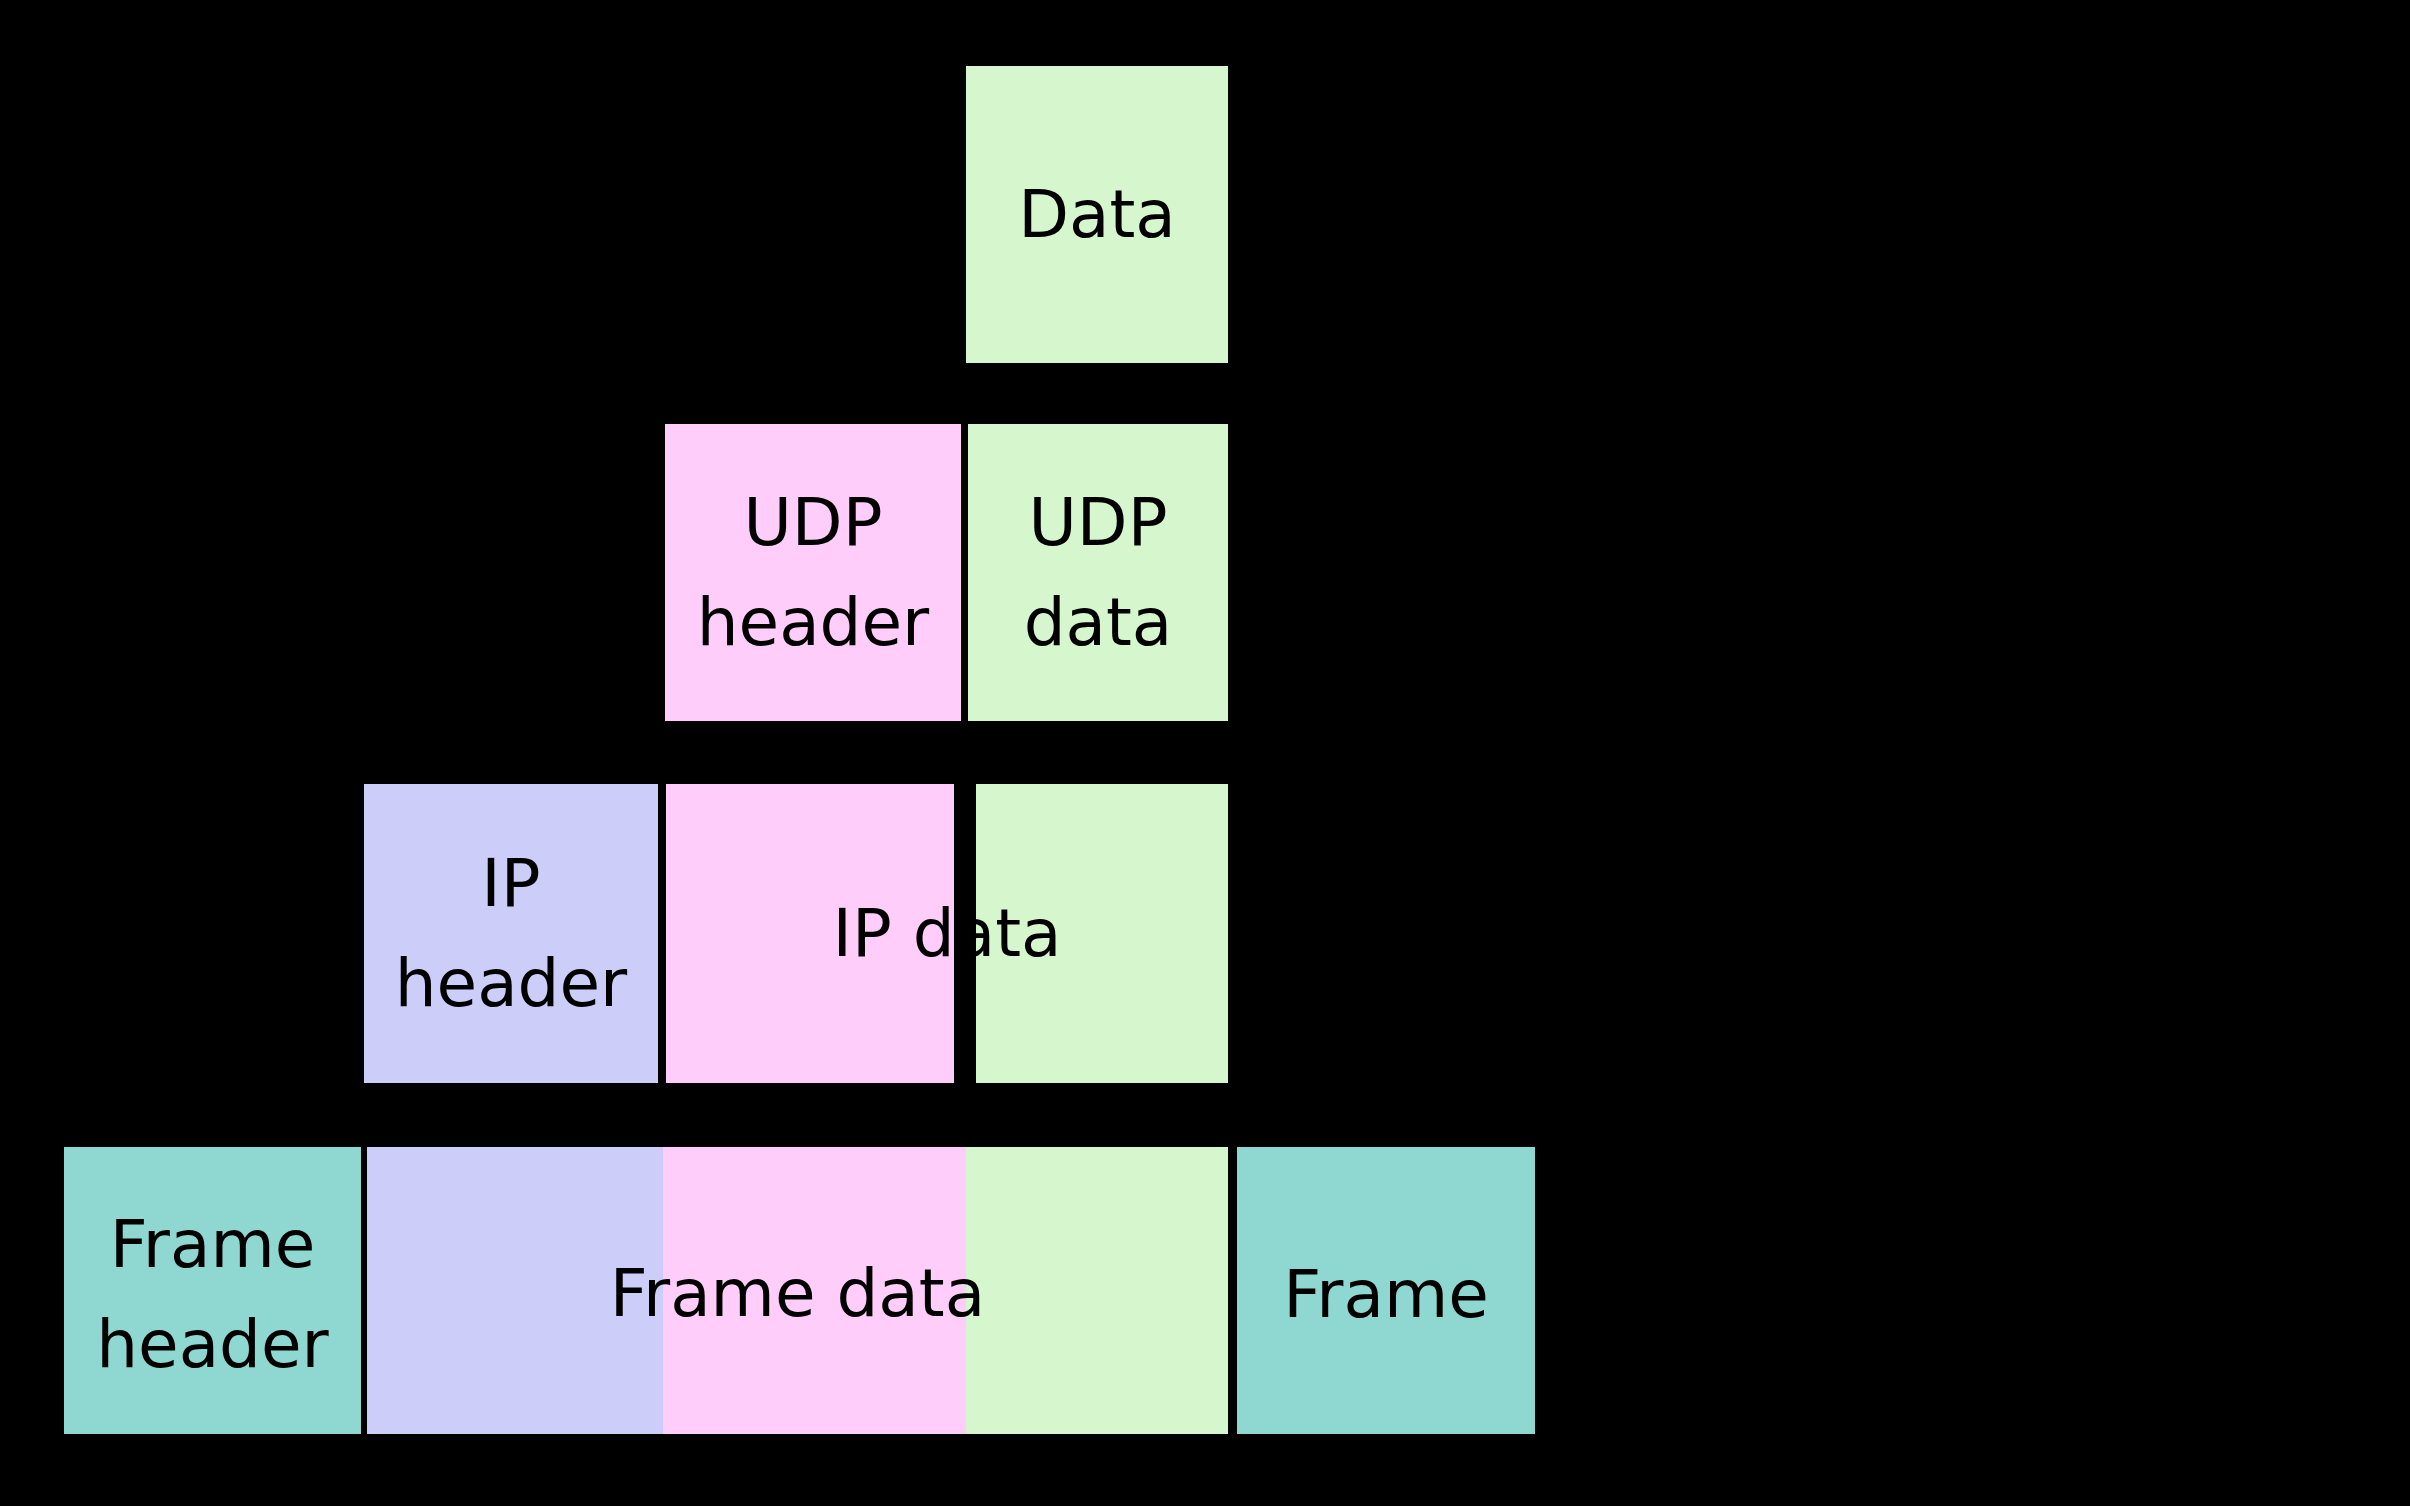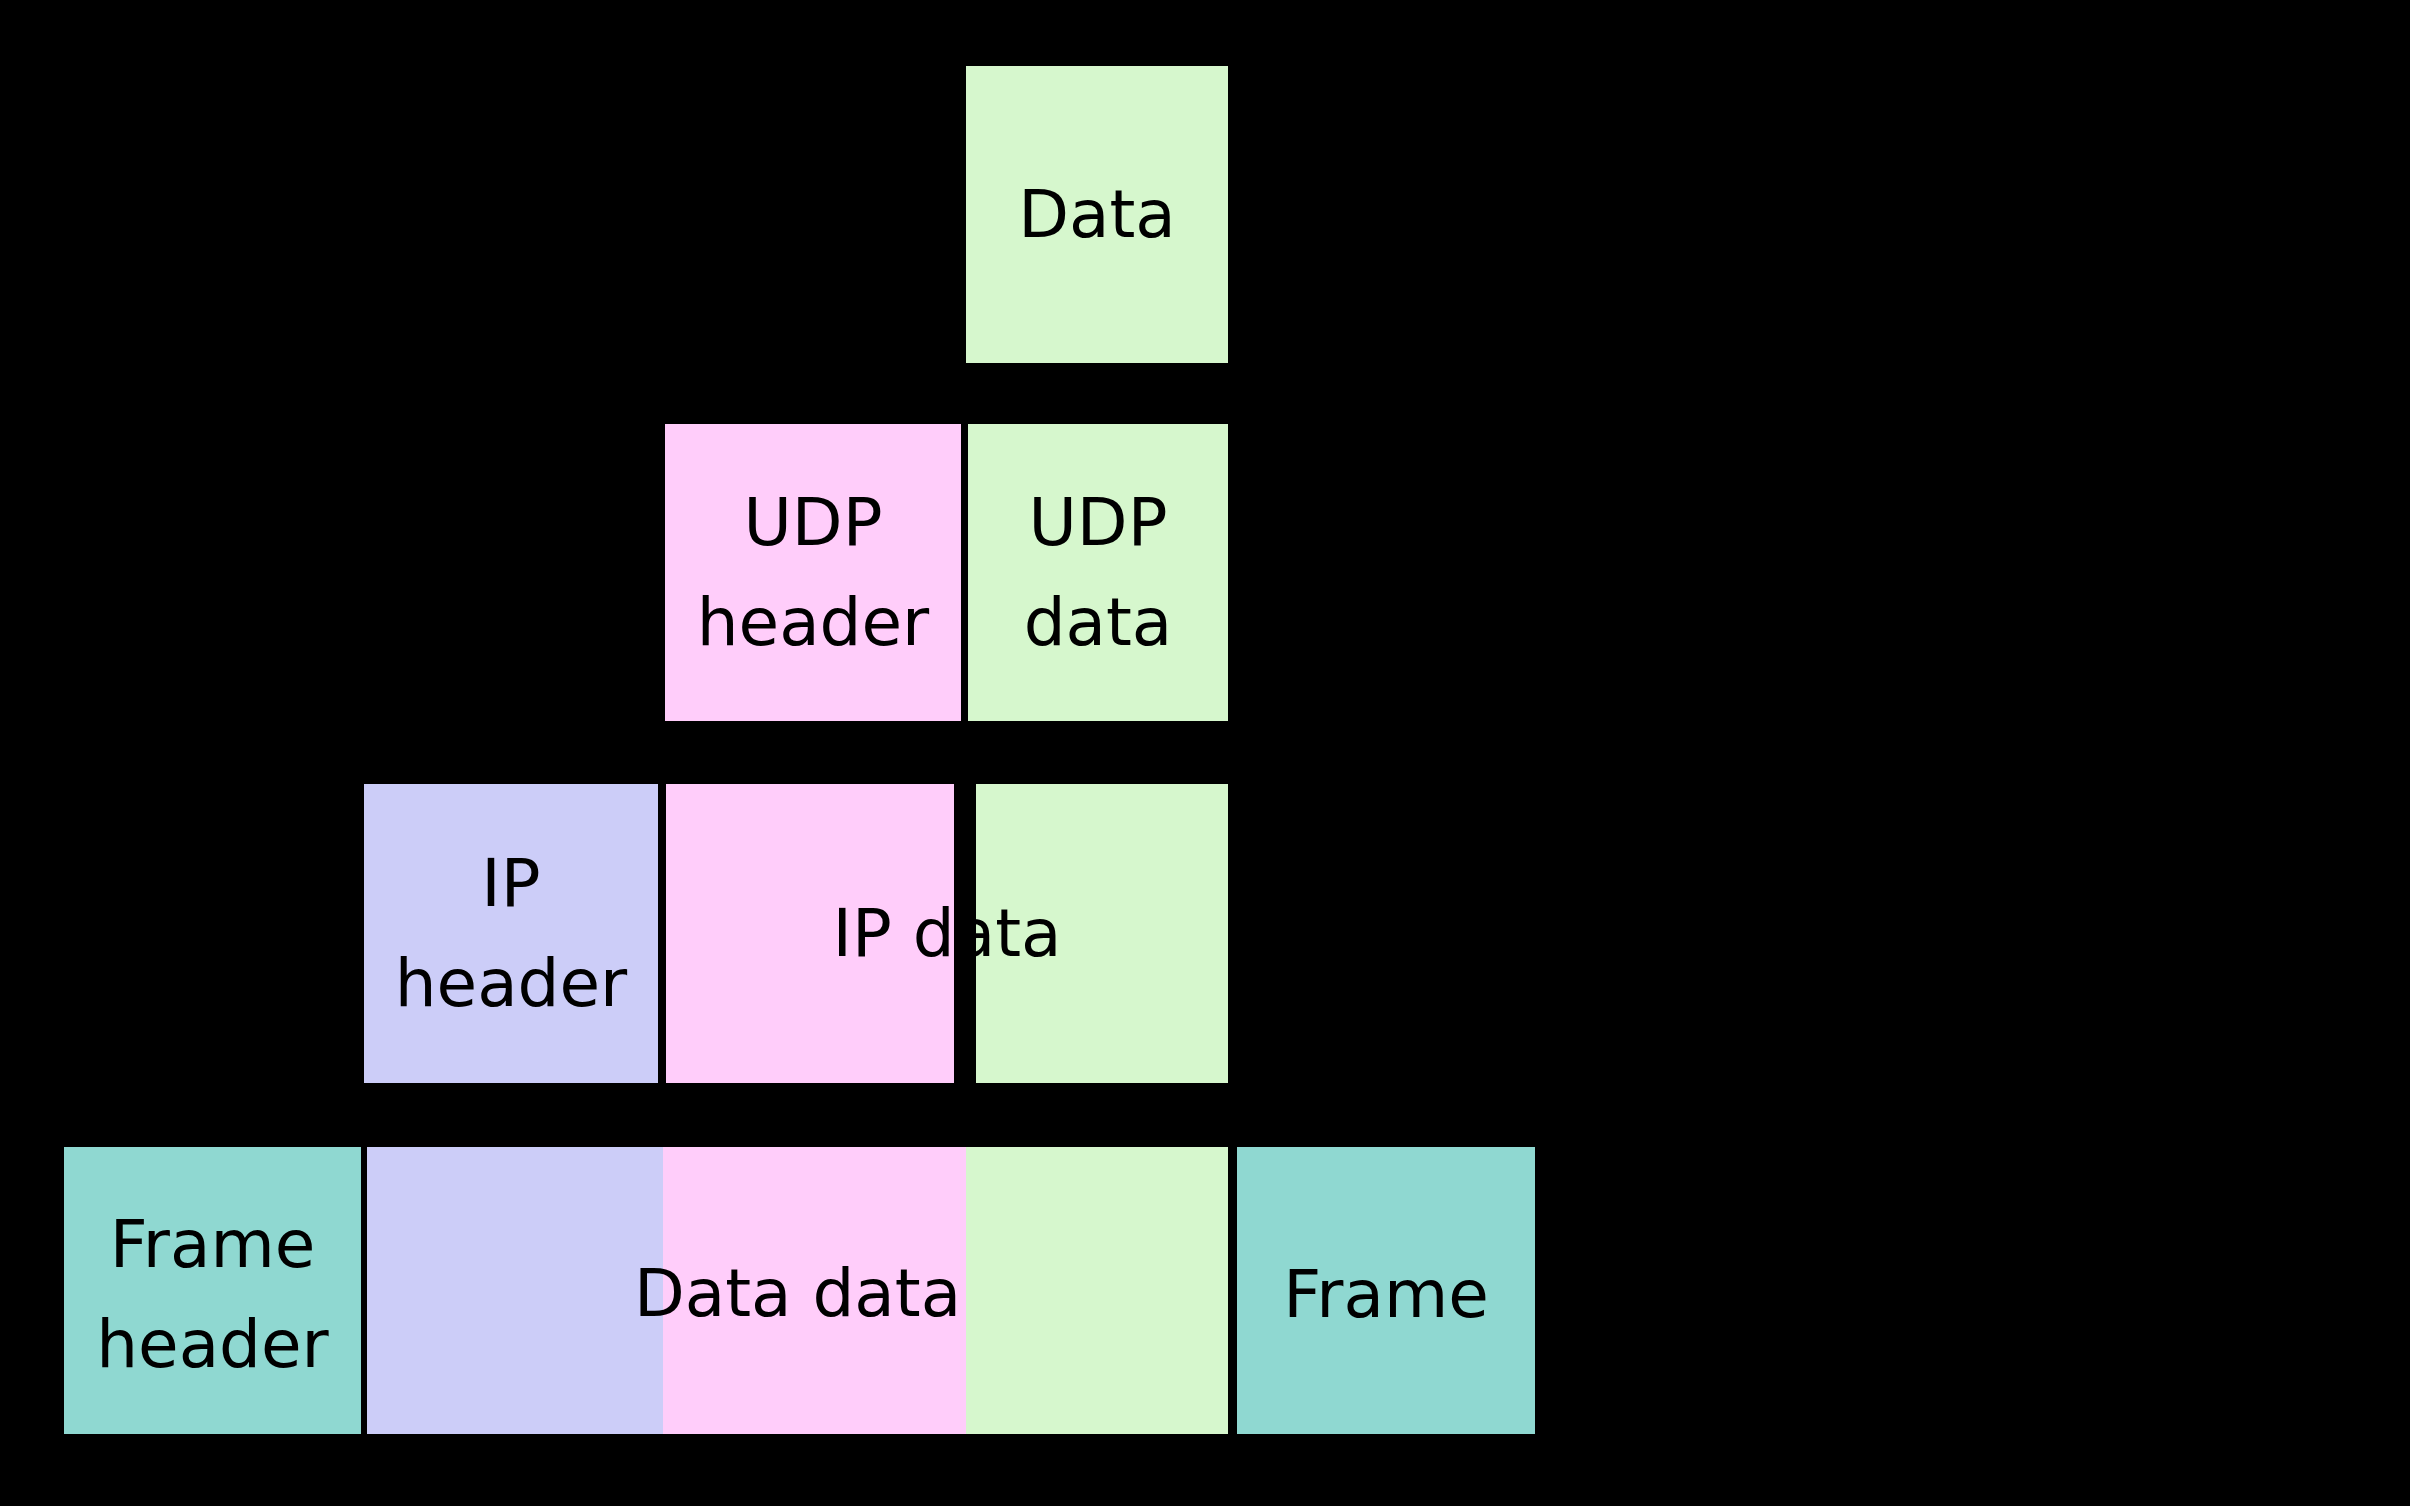--- a/index.html
+++ b/index.html
@@ -82,21 +82,21 @@
     <div class="label">
       <span>Frame</span>
       <span>header</span>
     </div>
   </div>
   <div class="box composite underline-white" style="left:367px; top:1147px; width:861px; height:296px;">
     <div class="segment" style="width: 296px; background: rgb(204, 205, 248);"></div>
     <div class="segment" style="width: 303px; background: rgb(255, 205, 250);"></div>
     <div class="segment" style="width: 262px; background: rgb(214, 247, 205);"></div>
     <div class="label">
-      <span>Data data</span>
+      <span>Frame data</span>
     </div>
   </div>
   <div class="box" style="left: 1237px; top: 1147px; width: 298px; height: 296px; background: rgb(143, 216, 209);">
     <div class="label">
       <span>Frame</span>
     </div>
   </div>
 
 </div>
 

